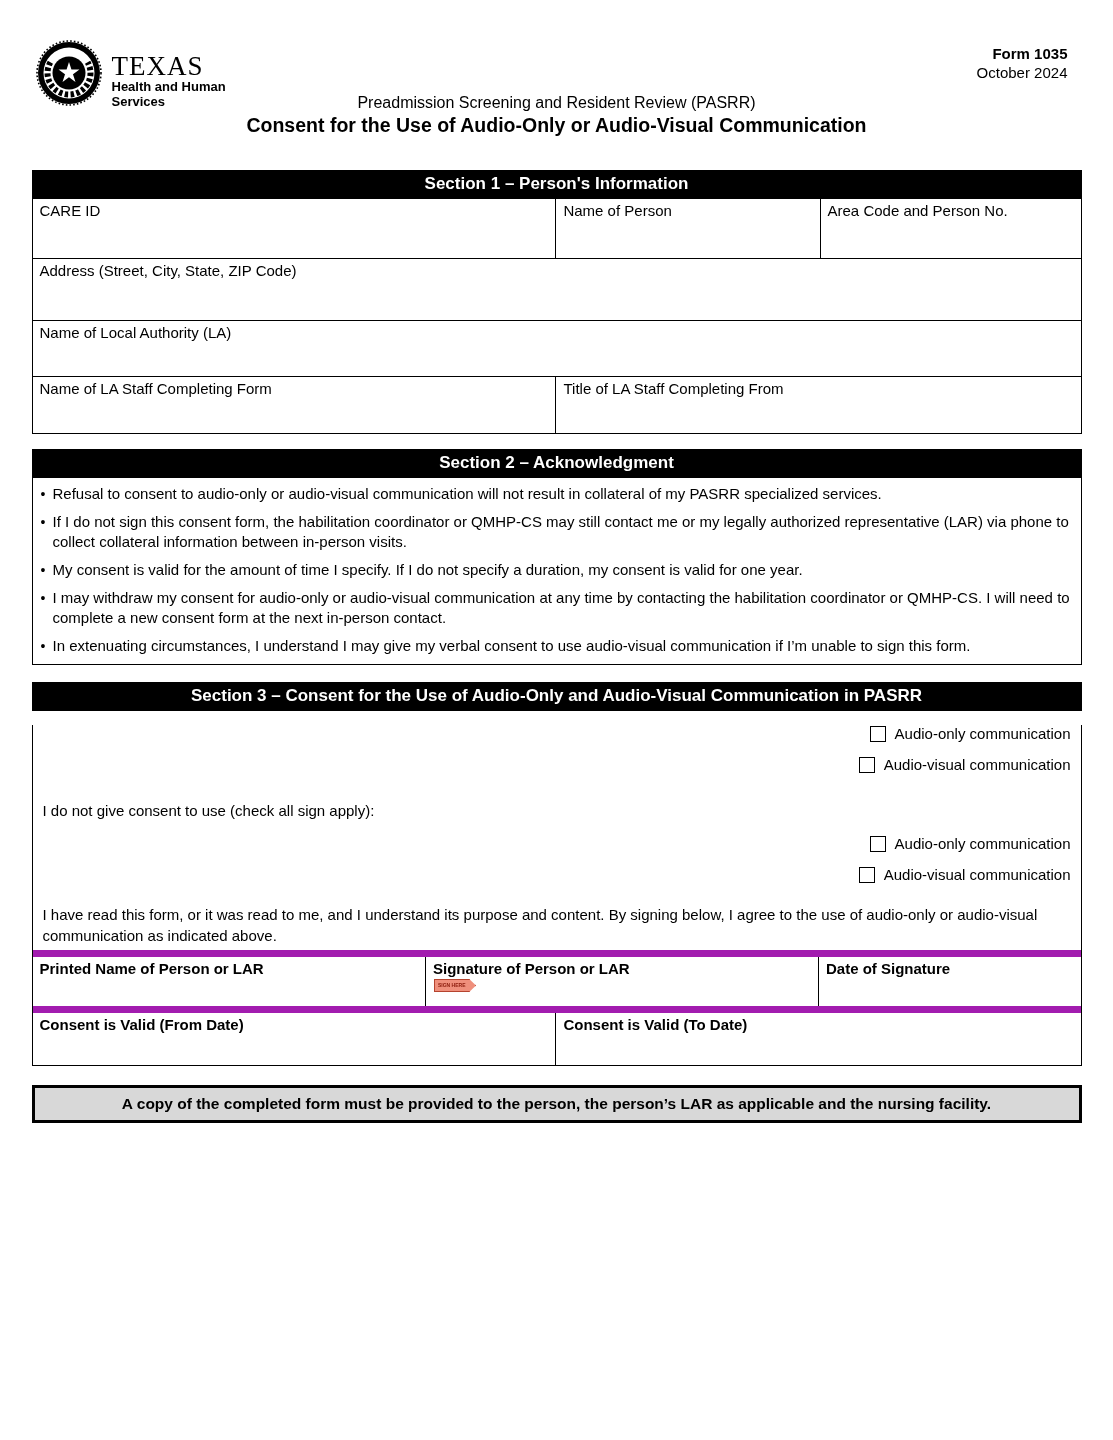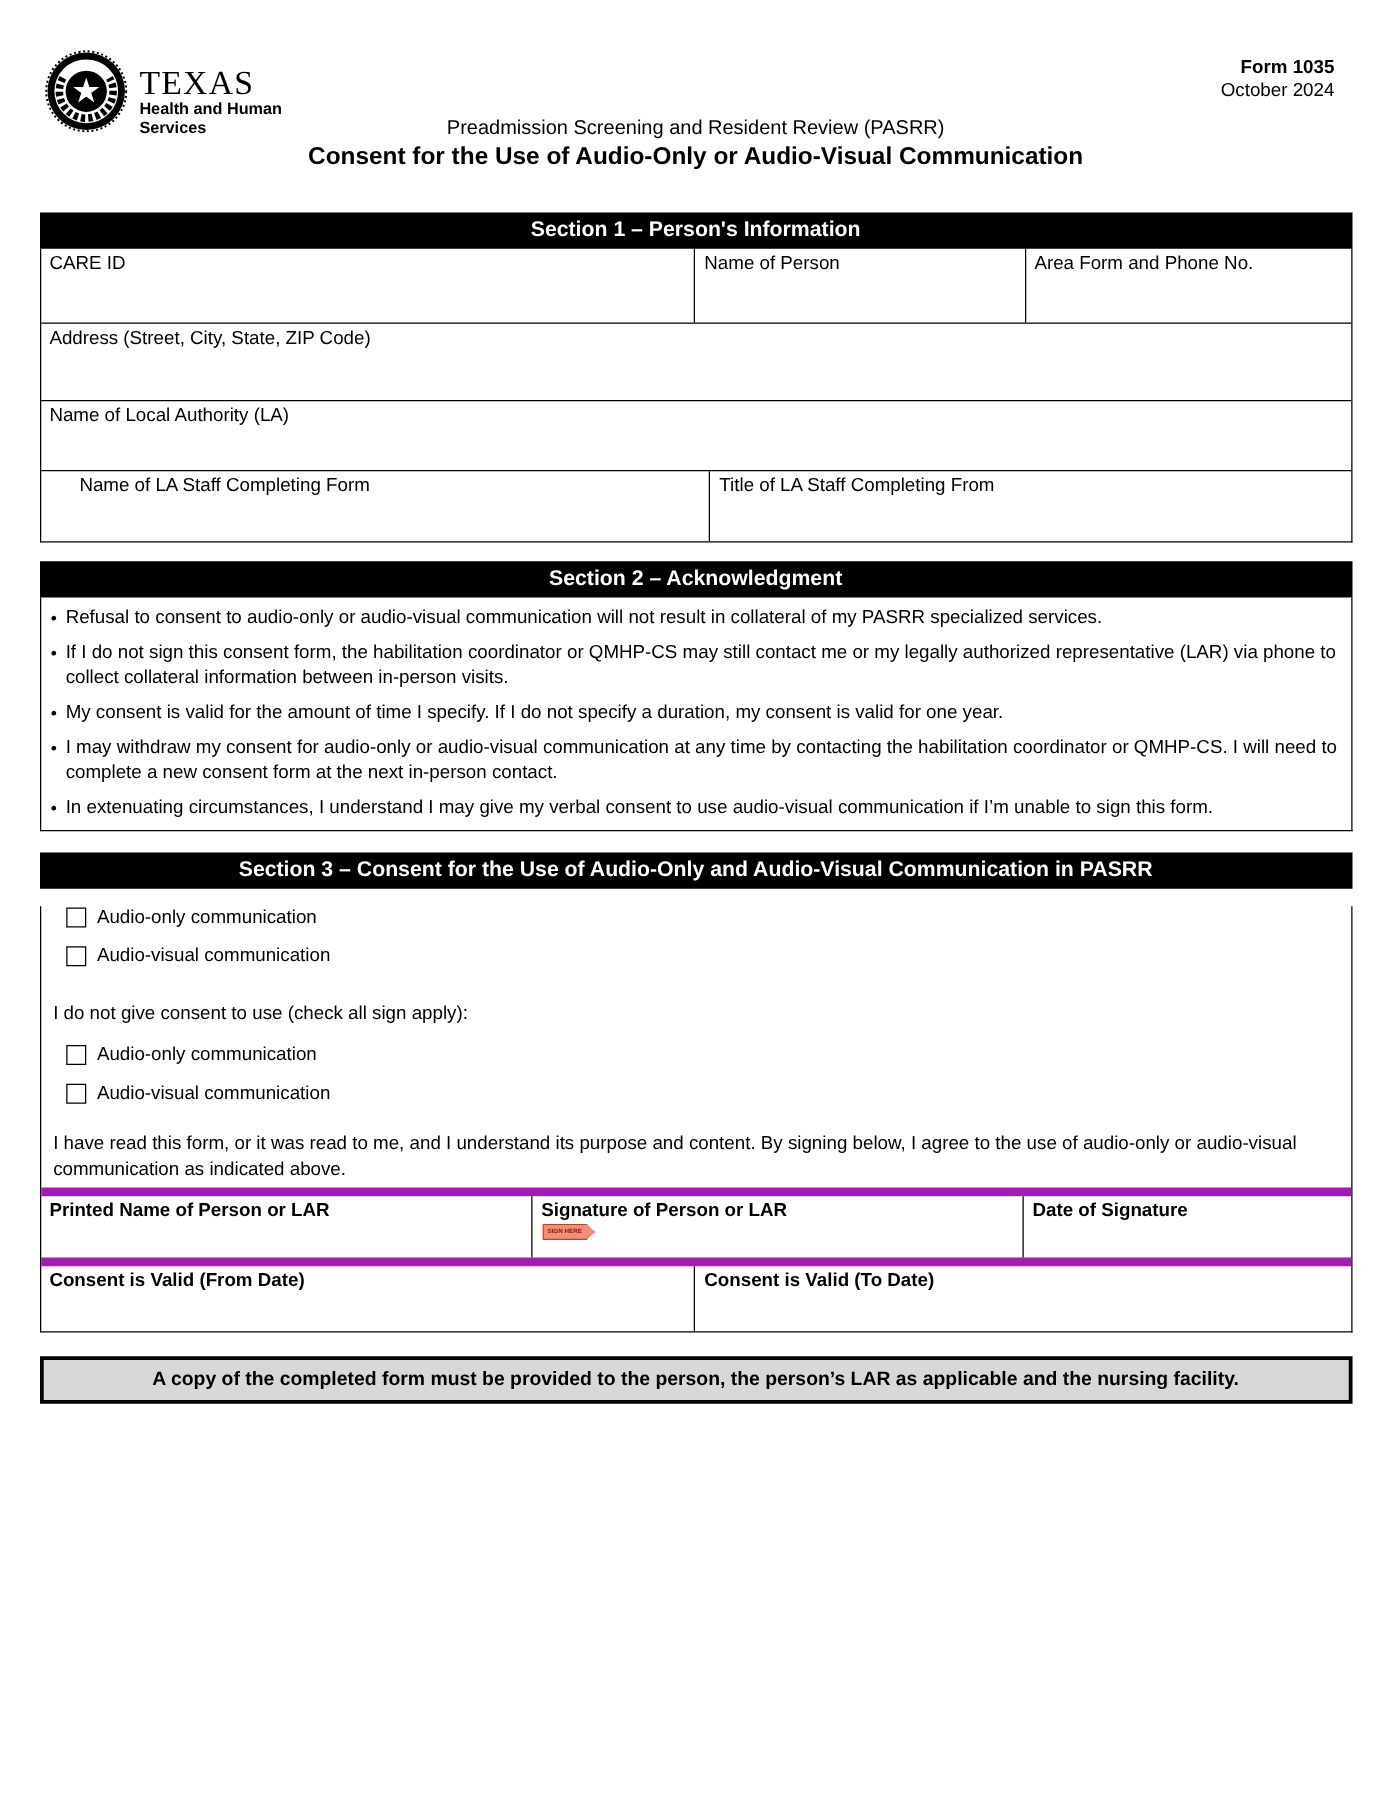--- a/index.html
+++ b/index.html
@@ -38,42 +38,42 @@
   .s3 { margin-top: 17px; }
 
   
   .box { border: 1.5px solid #000; border-top: none; }
   .t-row { display: grid; }
   .t-row + .t-row { border-top: 1px solid #000; }
   .cell { padding: 3px 7px; font-size: 15px; }
   .cell + .cell { border-left: 1px solid #000; }
   .r-3col { grid-template-columns: 49.9% 25.2% 24.9%; }
   .r-1col { grid-template-columns: 100%; }
-  .r-2col { grid-template-columns: 49.9% 50.1%; padding-left: 24px; }
+  .r-2col { grid-template-columns: 49.9% 50.1%; }
   .h60 { height: 59px; } .h63 { height: 62px; } .h57 { height: 56px; } .h58 { height: 57px; }
 
   
   .ack-box { padding: 6px 10px 8px 8px; }
   .ack-box ul { list-style: none; }
   .ack-box li {
     font-size: 15px; line-height: 20px;
     padding-left: 12px; position: relative;
     margin-bottom: 8px;
   }
   .ack-box li:last-child { margin-bottom: 0; }
   .ack-box li::before { content: "•"; position: absolute; left: 0; top: 0; font-size: 14px; }
 
   
   .consent-box { padding: 0; }
   .c-pad { padding: 0 10px; }
   .prompt { font-size: 15px; line-height: 20px; }
   .p1 { padding-top: 12px; }
   .p2 { padding-top: 28px; }
   .agree { padding-top: 21px; line-height: 21px; padding-bottom: 4px; }
-  .cb-row { display: flex; align-items: center; margin-top: 14px; margin-left: 10px; }
+  .cb-row { display: flex; align-items: center; margin-top: 14px; margin-left: 10px; justify-content: flex-end; }
   .cb-row.first { margin-top: 14px; }
   .checkbox {
     width: 16px; height: 16px;
     border: 1.5px solid #000; background: #fff;
     display: inline-block; flex: 0 0 auto;
     margin-right: 9px; cursor: pointer;
   }
   .cb-label { font-size: 15px; }
 
   .sig-row { display: grid; border-top: 7px solid #a21caf; }
@@ -134,21 +134,21 @@
     <div class="title-block">
       <div class="title-sub">Preadmission Screening and Resident Review (PASRR)</div>
       <div class="title-main">Consent for the Use of Audio-Only or Audio-Visual Communication</div>
     </div>
 
     <div class="secbar s1">Section 1 – Person's Information</div>
     <div class="box">
       <div class="t-row r-3col h60">
         <div class="cell">CARE ID</div>
         <div class="cell">Name of Person</div>
-        <div class="cell">Area Form and Phone No.</div>
+        <div class="cell">Area Code and Person No.</div>
       </div>
       <div class="t-row r-1col h63">
         <div class="cell">Address (Street, City, State, ZIP Code)</div>
       </div>
       <div class="t-row r-1col h57">
         <div class="cell">Name of Local Authority (LA)</div>
       </div>
       <div class="t-row r-2col h58">
         <div class="cell">Name of LA Staff Completing Form</div>
         <div class="cell">Title of LA Staff Completing From</div>

